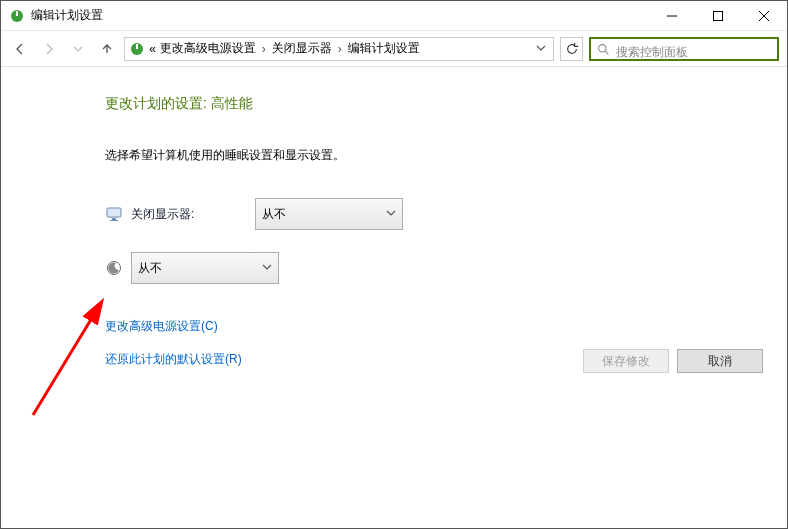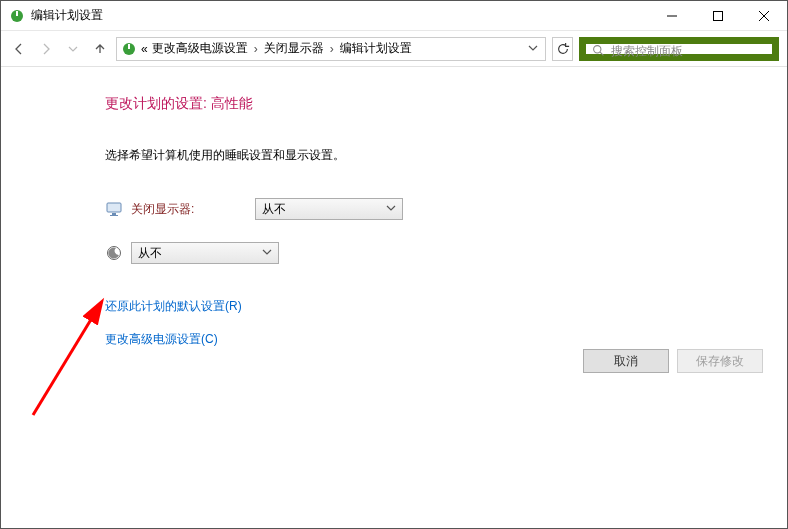--- a/index.html
+++ b/index.html
@@ -77,42 +77,42 @@
     }
     .refresh-btn {
       width: 24px; height: 24px;
       border: 1px solid #ccc;
       display: flex; align-items: center; justify-content: center;
       color: #333;
     }
     .search-box {
       flex: 1;
       height: 24px;
-      border: 7px solid #4d7c0f;
-      display: flex;
-      align-items: flex-start;
+      border: 2px solid #4d7c0f;
+      display: flex;
+      align-items: flex-end;
       padding: 0 6px;
       gap: 6px;
       color: #888;
     }
     .search-input {
       border: none; outline: none;
       font-size: 12px; flex: 1;
       background: transparent;
       color: #333;
     }
     .search-input::placeholder { color: #888; }
     
     .content {
       padding: 28px 0 0 104px;
       position: relative;
       height: calc(100% - 66px);
     }
     .heading {
-      color: #be185d;
+      color: #4d7c0f;
       font-size: 14px;
       margin-bottom: 10px;
     }
     .subtext {
       font-size: 12px;
       color: #000;
       margin-bottom: 34px;
       margin-top: 34px;
     }
     .setting-row {
@@ -121,24 +121,24 @@
       margin-bottom: 22px;
     }
     .setting-icon {
       width: 18px; height: 18px;
       margin-right: 8px;
       display: flex; align-items: center; justify-content: center;
     }
     .setting-label {
       width: 124px;
       font-size: 12px;
-      color: #7f1d1d;
+      color: #0f172a;
     }
     .dropdown {
-      width: 148px; height: 22px;
+      width: 148px; height: 32px;
       border: 1px solid #adadad;
       background: linear-gradient(#f8f8f8, #e7e7e7);
       display: flex; align-items: center;
       padding: 0 6px;
       font-size: 12px;
       position: relative;
     }
     .dropdown-arrow {
       margin-left: auto;
       color: #555;
@@ -306,27 +306,27 @@
       <span>从不</span>
       <span class="dropdown-arrow">
         <svg width="10" height="10" viewBox="0 0 10 10">
             <path d="M1 3 L5 7 L9 3" fill="none" stroke="#555" stroke-width="1.2"></path>
           </svg>
       </span>
     </div>
   </div>
 
   <div class="links-block">
+    <a class="link">更改高级电源设置(C)</a>
     <a class="link">还原此计划的默认设置(R)</a>
-    <a class="link">更改高级电源设置(C)</a>
   </div>
 
   <div class="button-row">
+    <div class="btn disabled">保存修改</div>
     <div class="btn">取消</div>
-    <div class="btn disabled">保存修改</div>
   </div>
 
   <svg class="arrow-annotation" width="90" height="120" viewBox="0 0 90 120">
     <defs>
       <marker id="ah" markerWidth="10" markerHeight="10" refX="7" refY="3" orient="auto">
         <path d="M0,0 L0,6 L9,3 z" fill="#ff0000"></path>
       </marker>
     </defs>
     <line x1="10" y1="118" x2="78" y2="6" stroke="#ff0000" stroke-width="3" marker-end="url(#ah)"></line>
   </svg>

